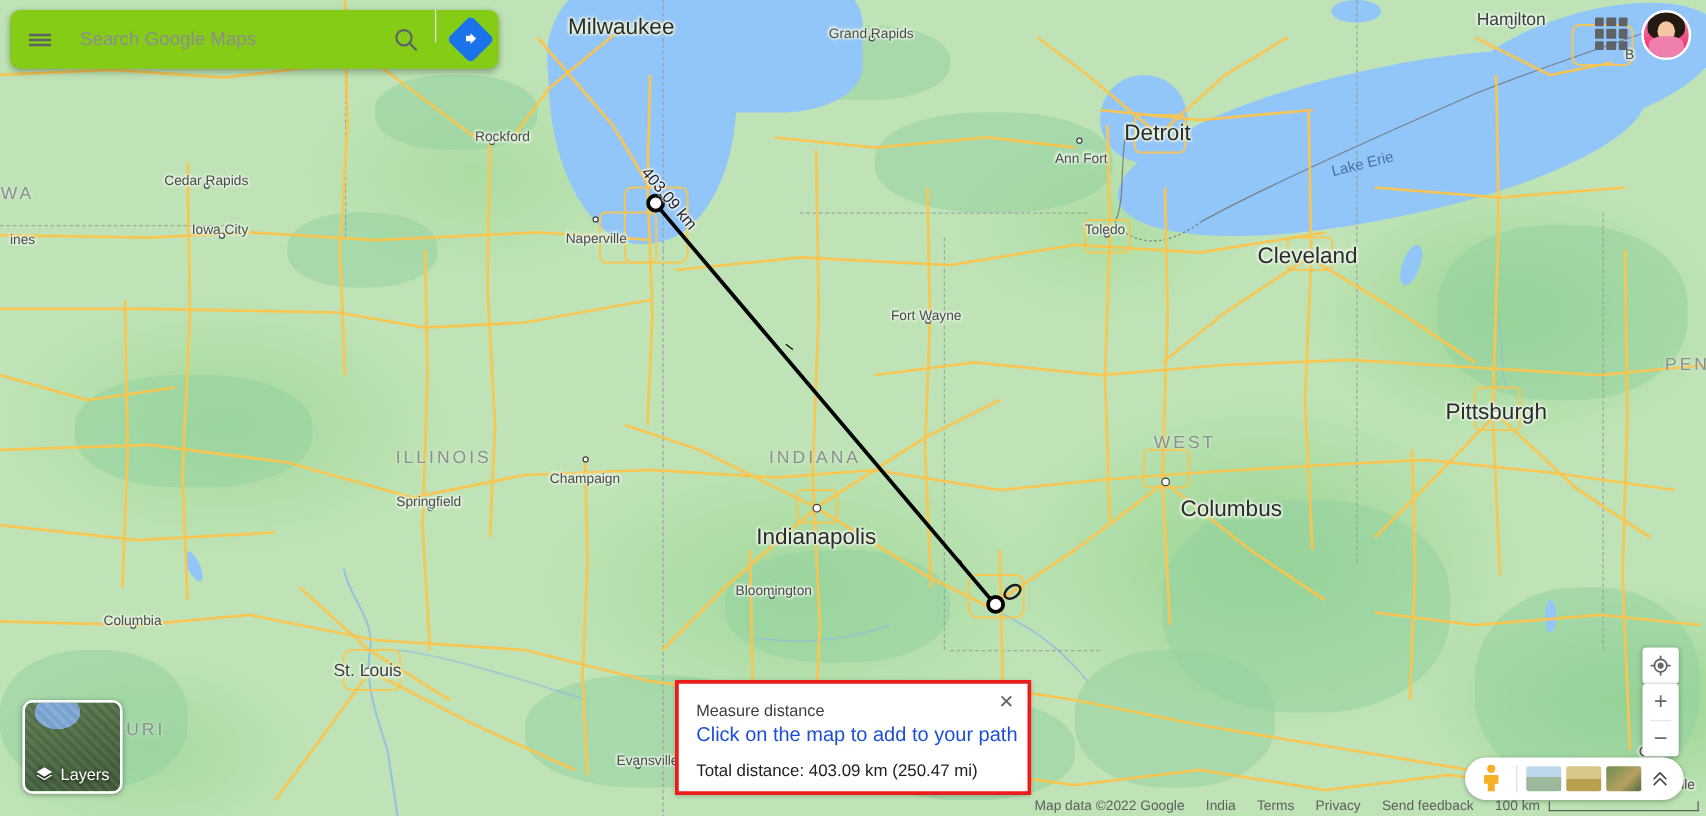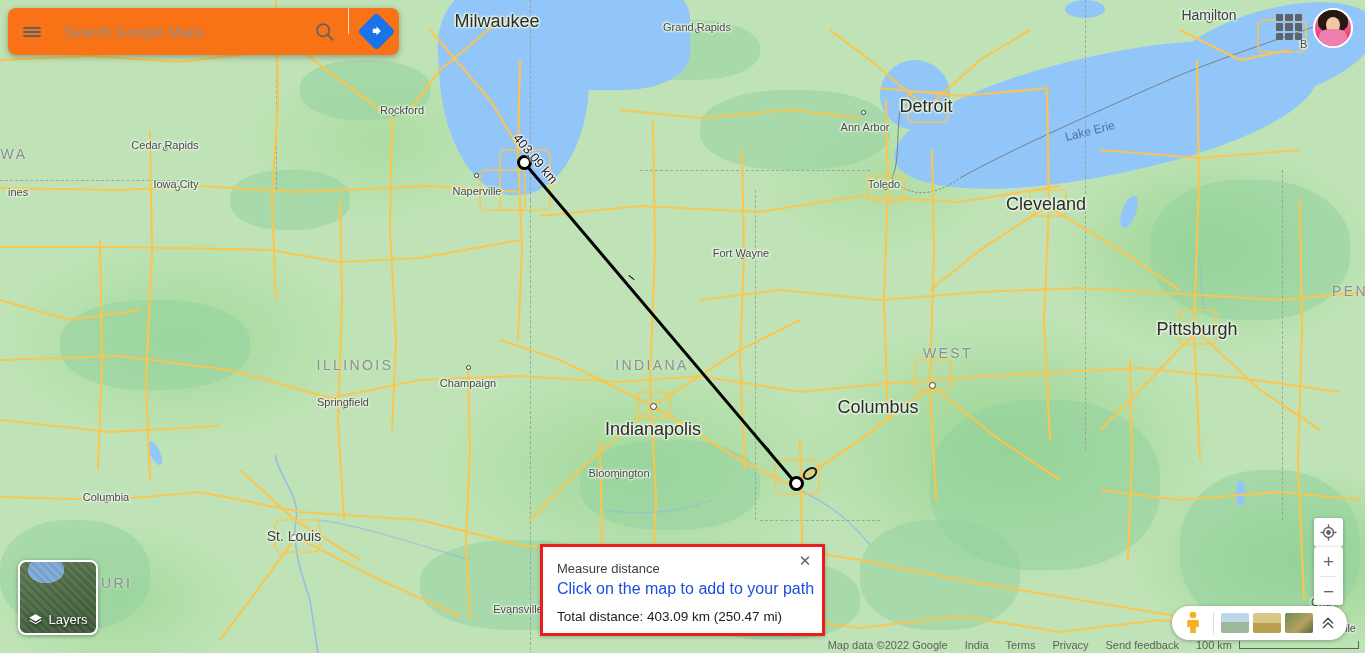--- a/index.html
+++ b/index.html
@@ -81,21 +81,21 @@
   #measure-line{position:absolute;background:#000;height:3px;transform-origin:0 50%;}
   .measure-node{position:absolute;width:15px;height:15px;border-radius:50%;
     background:#fff;border:3px solid #000;box-sizing:border-box;}
   #measure-distance-label{position:absolute;color:#202124;font-size:13px;
     white-space:nowrap;font-weight:400;
     text-shadow:1px 0 2px #fff,-1px 0 2px #fff,0 1px 2px #fff,0 -1px 2px #fff;}
   .tick{position:absolute;width:1px;height:7px;background:#000;}
 
   
   #search-bar{position:absolute;left:8px;top:8px;width:391px;height:47px;
-    background:#f97316;border-radius:8px;display:flex;
+    background:#84cc16;border-radius:8px;display:flex;
     box-shadow:0 2px 6px rgba(0,0,0,.3);z-index:40;}
   #menu-button{width:48px;height:47px;display:flex;align-items:center;justify-content:center;
     cursor:pointer;border-radius:8px 0 0 8px;}
   .hamburger-bar{width:18px;height:2px;background:#5f6368;margin:2px 0;border-radius:1px;}
   #search-input{flex:1;border:none;outline:none;font-size:15px;color:#3c4043;
     font-family:"Liberation Sans",sans-serif;background:transparent;padding-left:8px;}
   #search-input::placeholder{color:#8e8e8e;}
   #search-icon-btn{width:40px;height:47px;display:flex;align-items:center;justify-content:center;cursor:pointer;}
   #search-divider{width:1px;height:26px;background:#e0e0e0;margin:0 4px;}
   #directions-button{width:46px;height:47px;display:flex;align-items:center;justify-content:center;cursor:pointer;}
@@ -305,41 +305,41 @@
   <div id="measure-distance-label" style="left: 516px; top: 128px; transform: rotate(49.7237deg); transform-origin: 0px 50%;">403.09 km</div>
 <div class="city-dot" style="left: 493.5px; top: 19.5px;"></div>
     <div class="city-label city-big" style="left: 497px; top: 11px; transform: translateX(-50%);">Milwaukee</div>
     <div class="city-dot sm" style="left: 694.5px; top: 27.5px;"></div>
     <div class="city-label city-small" style="left: 697px; top: 21px; transform: translateX(-50%);">Grand Rapids</div>
     <div class="city-dot" style="left: 1205.5px; top: 15.5px;"></div>
     <div class="city-label city-mid" style="left: 1209px; top: 7px; transform: translateX(-50%);">Hamilton</div>
     <div class="city-dot" style="left: 923.5px; top: 104.5px;"></div>
     <div class="city-label city-big" style="left: 926px; top: 96px; transform: translateX(-50%);">Detroit</div>
     <div class="city-dot sm" style="left: 860.5px; top: 109.5px;"></div>
-    <div class="city-label city-small" style="left: 865px; top: 121px; transform: translateX(-50%);">Ann Arbor</div>
+    <div class="city-label city-small" style="left: 865px; top: 121px; transform: translateX(-50%);">Ann Fort</div>
     <div class="city-dot sm" style="left: 390.5px; top: 110.5px;"></div>
     <div class="city-label city-small" style="left: 392px; top: 104px; transform: translateX(-50%); padding-left: 20px;">Rockford</div>
     <div class="city-dot sm" style="left: 162.5px; top: 145.5px;"></div>
     <div class="city-label city-small" style="left: 165px; top: 139px; transform: translateX(-50%);">Cedar Rapids</div>
     <div class="city-dot sm" style="left: 882.5px; top: 184.5px;"></div>
     <div class="city-label city-small" style="left: 884px; top: 178px; transform: translateX(-50%);">Toledo</div>
     <div class="city-dot sm" style="left: 473.5px; top: 172.5px;"></div>
     <div class="city-label city-small" style="left: 477px; top: 185px; transform: translateX(-50%);">Naperville</div>
     <div class="city-dot sm" style="left: 174.5px; top: 185.5px;"></div>
     <div class="city-label city-small" style="left: 176px; top: 178px; transform: translateX(-50%);">Iowa City</div>
     <div class="city-dot" style="left: 1043.5px; top: 202.5px;"></div>
     <div class="city-label city-big" style="left: 1046px; top: 194px; transform: translateX(-50%);">Cleveland</div>
     <div class="city-dot sm" style="left: 739.5px; top: 253.5px;"></div>
     <div class="city-label city-small" style="left: 741px; top: 247px; transform: translateX(-50%);">Fort Wayne</div>
     <div class="city-dot" style="left: 1193.5px; top: 327.5px;"></div>
     <div class="city-label city-big" style="left: 1197px; top: 319px; transform: translateX(-50%);">Pittsburgh</div>
     <div class="city-dot sm" style="left: 465.5px; top: 364.5px;"></div>
     <div class="city-label city-small" style="left: 468px; top: 377px; transform: translateX(-50%);">Champaign</div>
     <div class="city-dot" style="left: 928.5px; top: 381.5px;"></div>
-    <div class="city-label city-big" style="left: 878px; top: 397px; transform: translateX(-50%); text-align: center;">Columbus</div>
+    <div class="city-label city-big" style="left: 985px; top: 397px; transform: translateX(-50%); text-align: center;">Columbus</div>
     <div class="city-dot sm" style="left: 341.5px; top: 403.5px;"></div>
     <div class="city-label city-small" style="left: 343px; top: 396px; transform: translateX(-50%);">Springfield</div>
     <div class="city-dot" style="left: 649.5px; top: 402.5px;"></div>
     <div class="city-label city-big" style="left: 653px; top: 419px; transform: translateX(-50%);">Indianapolis</div>
     <div class="city-dot sm" style="left: 614.5px; top: 473.5px;"></div>
     <div class="city-label city-small" style="left: 619px; top: 467px; transform: translateX(-50%);">Bloomington</div>
     <div class="city-dot sm" style="left: 103.5px; top: 497.5px;"></div>
     <div class="city-label city-small" style="left: 106px; top: 491px; transform: translateX(-50%);">Columbia</div>
     <div class="city-dot" style="left: 290.5px; top: 533.5px;"></div>
     <div class="city-label city-mid" style="left: 294px; top: 528px; transform: translateX(-50%);">St. Louis</div>

